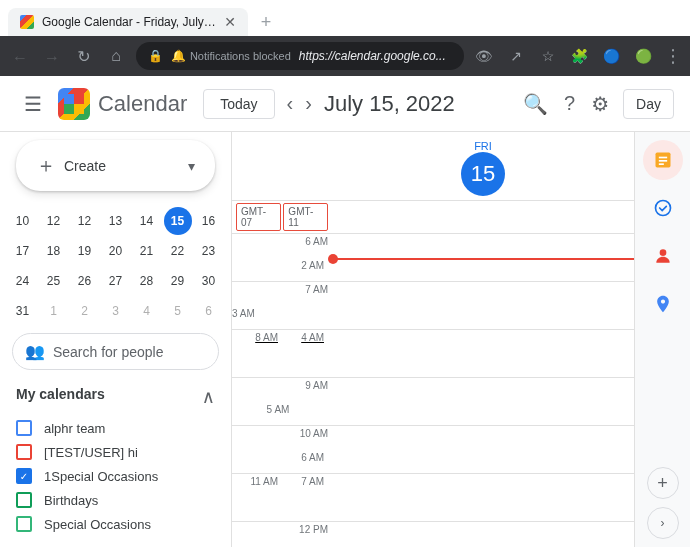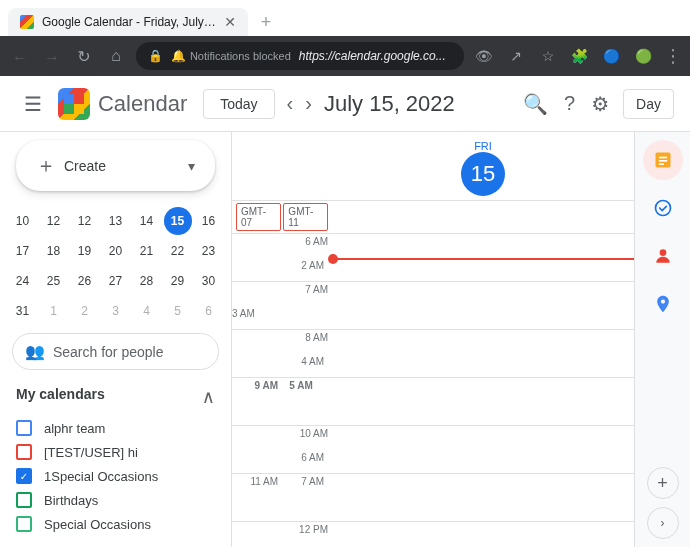--- a/index.html
+++ b/index.html
@@ -283,28 +283,28 @@
           </div>
         </div>
         <div class="time-row">
           <div style="display:flex; flex-direction:column; width:100px; flex-shrink:0; padding-right:4px;">
             <span style="font-size:10px; color:#70757a; text-align:right; flex:1; padding-top:2px;">7 AM</span>
             <span style="font-size:10px; color:#70757a; text-align:left; flex:1; padding-top:2px; padding-right:4px;">3 AM</span>
           </div>
           <div class="time-slot"></div>
         </div>
         <div class="time-row">
-          <div style="display:flex; flex-direction:column; width:100px; flex-shrink:0; padding-right:4px;">
+          <div style="display:flex; flex-direction:row; width:100px; flex-shrink:0; padding-right:4px;text-decoration:underline;">
             <span style="font-size:10px; color:#70757a; text-align:right; flex:1; padding-top:2px;">8 AM</span>
             <span style="font-size:10px; color:#70757a; text-align:right; flex:1; padding-top:2px; padding-right:4px;">4 AM</span>
           </div>
           <div class="time-slot"></div>
         </div>
         <div class="time-row">
-          <div style="display:flex; flex-direction:row; width:100px; flex-shrink:0; padding-right:4px;font-weight:bold;">
+          <div style="display:flex; flex-direction:column; width:100px; flex-shrink:0; padding-right:4px;">
             <span style="font-size:10px; color:#70757a; text-align:right; flex:1; padding-top:2px;">9 AM</span>
             <span style="font-size:10px; color:#70757a; text-align:center; flex:1; padding-top:2px; padding-right:4px;">5 AM</span>
           </div>
           <div class="time-slot"></div>
         </div>
         <div class="time-row">
           <div style="display:flex; flex-direction:column; width:100px; flex-shrink:0; padding-right:4px;">
             <span style="font-size:10px; color:#70757a; text-align:right; flex:1; padding-top:2px;">10 AM</span>
             <span style="font-size:10px; color:#70757a; text-align:right; flex:1; padding-top:2px; padding-right:4px;">6 AM</span>
           </div>

